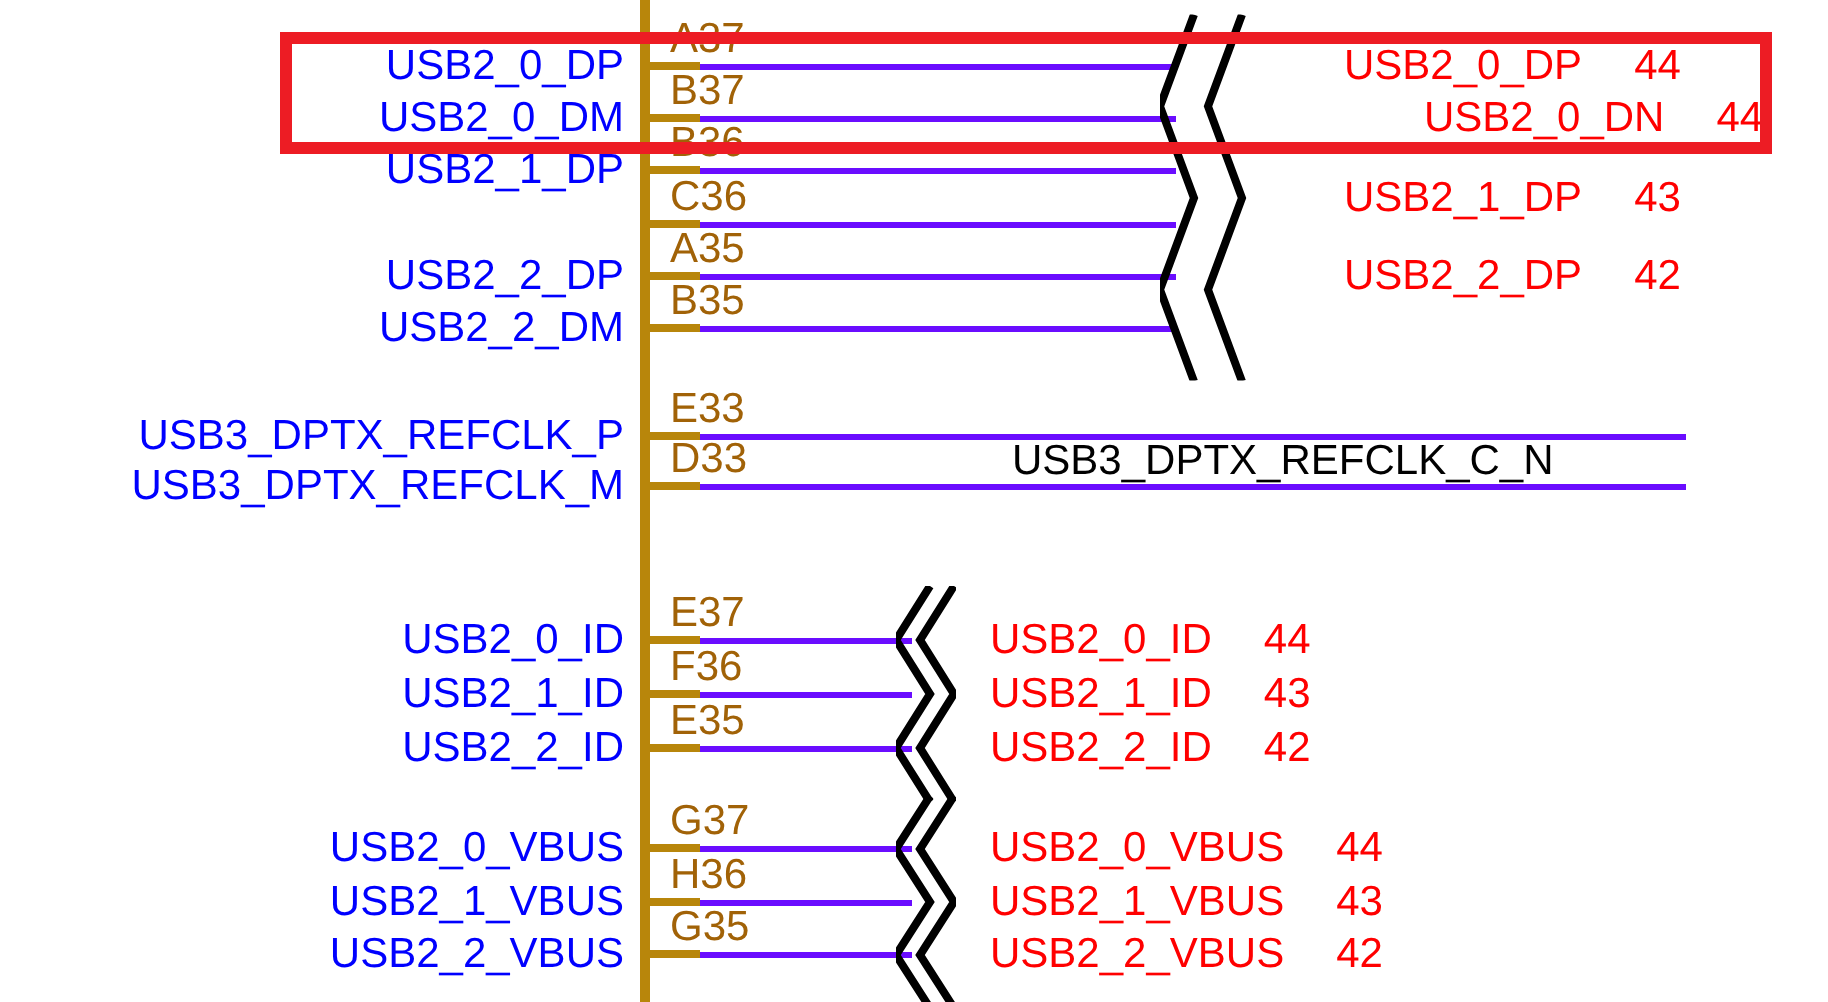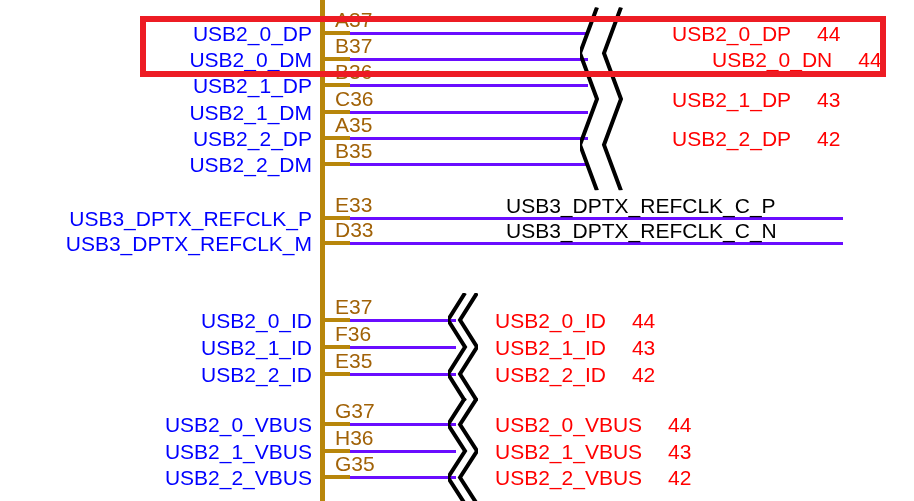--- a/index.html
+++ b/index.html
@@ -49,21 +49,20 @@
     <div class="pinname" style="right: 602px; top: 59px;">USB2_0_DM</div>
     <div class="stub" style="left: 320px; top: 57px; width: 30px;"></div>
     <div class="pinnum" style="left: 335px; top: 56px;">B37</div>
     <div class="wire" style="left: 350px; top: 58px; width: 238px;"></div>
     <div class="offpage" style="left: 672px; top: 59px; margin-left: 40px;"><span>USB2_0_DN</span><span class="pg">44</span></div>
     <div class="pinname" style="right: 602px; top: 85px;">USB2_1_DP</div>
     <div class="stub" style="left: 320px; top: 83px; width: 30px;"></div>
     <div class="pinnum" style="left: 335px; top: 82px;">B36</div>
     <div class="wire" style="left: 350px; top: 84px; width: 238px;"></div>
     <div class="offpage" style="left: 672px; top: 99px;"><span>USB2_1_DP</span><span class="pg">43</span></div>
-    <div class="pinname" style="right: 602px; top: 112px;">USB2_1_DM</div>
     <div class="stub" style="left: 320px; top: 110px; width: 30px;"></div>
     <div class="pinnum" style="left: 335px; top: 109px;">C36</div>
     <div class="wire" style="left: 350px; top: 111px; width: 238px;"></div>
     <div class="pinname" style="right: 602px; top: 138px;">USB2_2_DP</div>
     <div class="stub" style="left: 320px; top: 136px; width: 30px;"></div>
     <div class="pinnum" style="left: 335px; top: 135px;">A35</div>
     <div class="wire" style="left: 350px; top: 137px; width: 238px;"></div>
     <div class="offpage" style="left: 672px; top: 138px;"><span>USB2_2_DP</span><span class="pg">42</span></div>
     <div class="pinname" style="right: 602px; top: 164px;">USB2_2_DM</div>
     <div class="stub" style="left: 320px; top: 162px; width: 30px;"></div>
@@ -72,21 +71,20 @@
     <div class="zig" style="left: 580px; top: 98.5px;">
       <svg width="46" height="183.4" viewBox="0 0 46 183.4">
         <path d="M 17 0 L 0 45.85 L 17 91.7 L 0 137.55 L 17 183.4" stroke="#000000" stroke-width="4" fill="none"></path>
         <path d="M 41 0 L 24 45.85 L 41 91.7 L 24 137.55 L 41 183.4" stroke="#000000" stroke-width="4" fill="none"></path>
       </svg>
     </div>
     <div class="pinname" style="right: 602px; top: 218px;">USB3_DPTX_REFCLK_P</div>
     <div class="stub" style="left: 320px; top: 216px; width: 30px;"></div>
     <div class="pinnum" style="left: 335px; top: 215px;">E33</div>
     <div class="wire" style="left: 350px; top: 217px; width: 493px;"></div>
-    <div class="netname" style="left: 506px; top: 216px;">USB3_DPTX_REFCLK_C_P</div>
     <div class="pinname" style="right: 602px; top: 243px;">USB3_DPTX_REFCLK_M</div>
     <div class="stub" style="left: 320px; top: 241px; width: 30px;"></div>
     <div class="pinnum" style="left: 335px; top: 240px;">D33</div>
     <div class="wire" style="left: 350px; top: 242px; width: 493px;"></div>
     <div class="netname" style="left: 506px; top: 241px;">USB3_DPTX_REFCLK_C_N</div>
     <div class="pinname" style="right: 602px; top: 320px;">USB2_0_ID</div>
     <div class="stub" style="left: 320px; top: 318px; width: 30px;"></div>
     <div class="pinnum" style="left: 335px; top: 317px;">E37</div>
     <div class="wire" style="left: 350px; top: 319px; width: 106px;"></div>
     <div class="offpage" style="left: 495px; top: 320px;"><span>USB2_0_ID</span><span class="pg">44</span></div>

